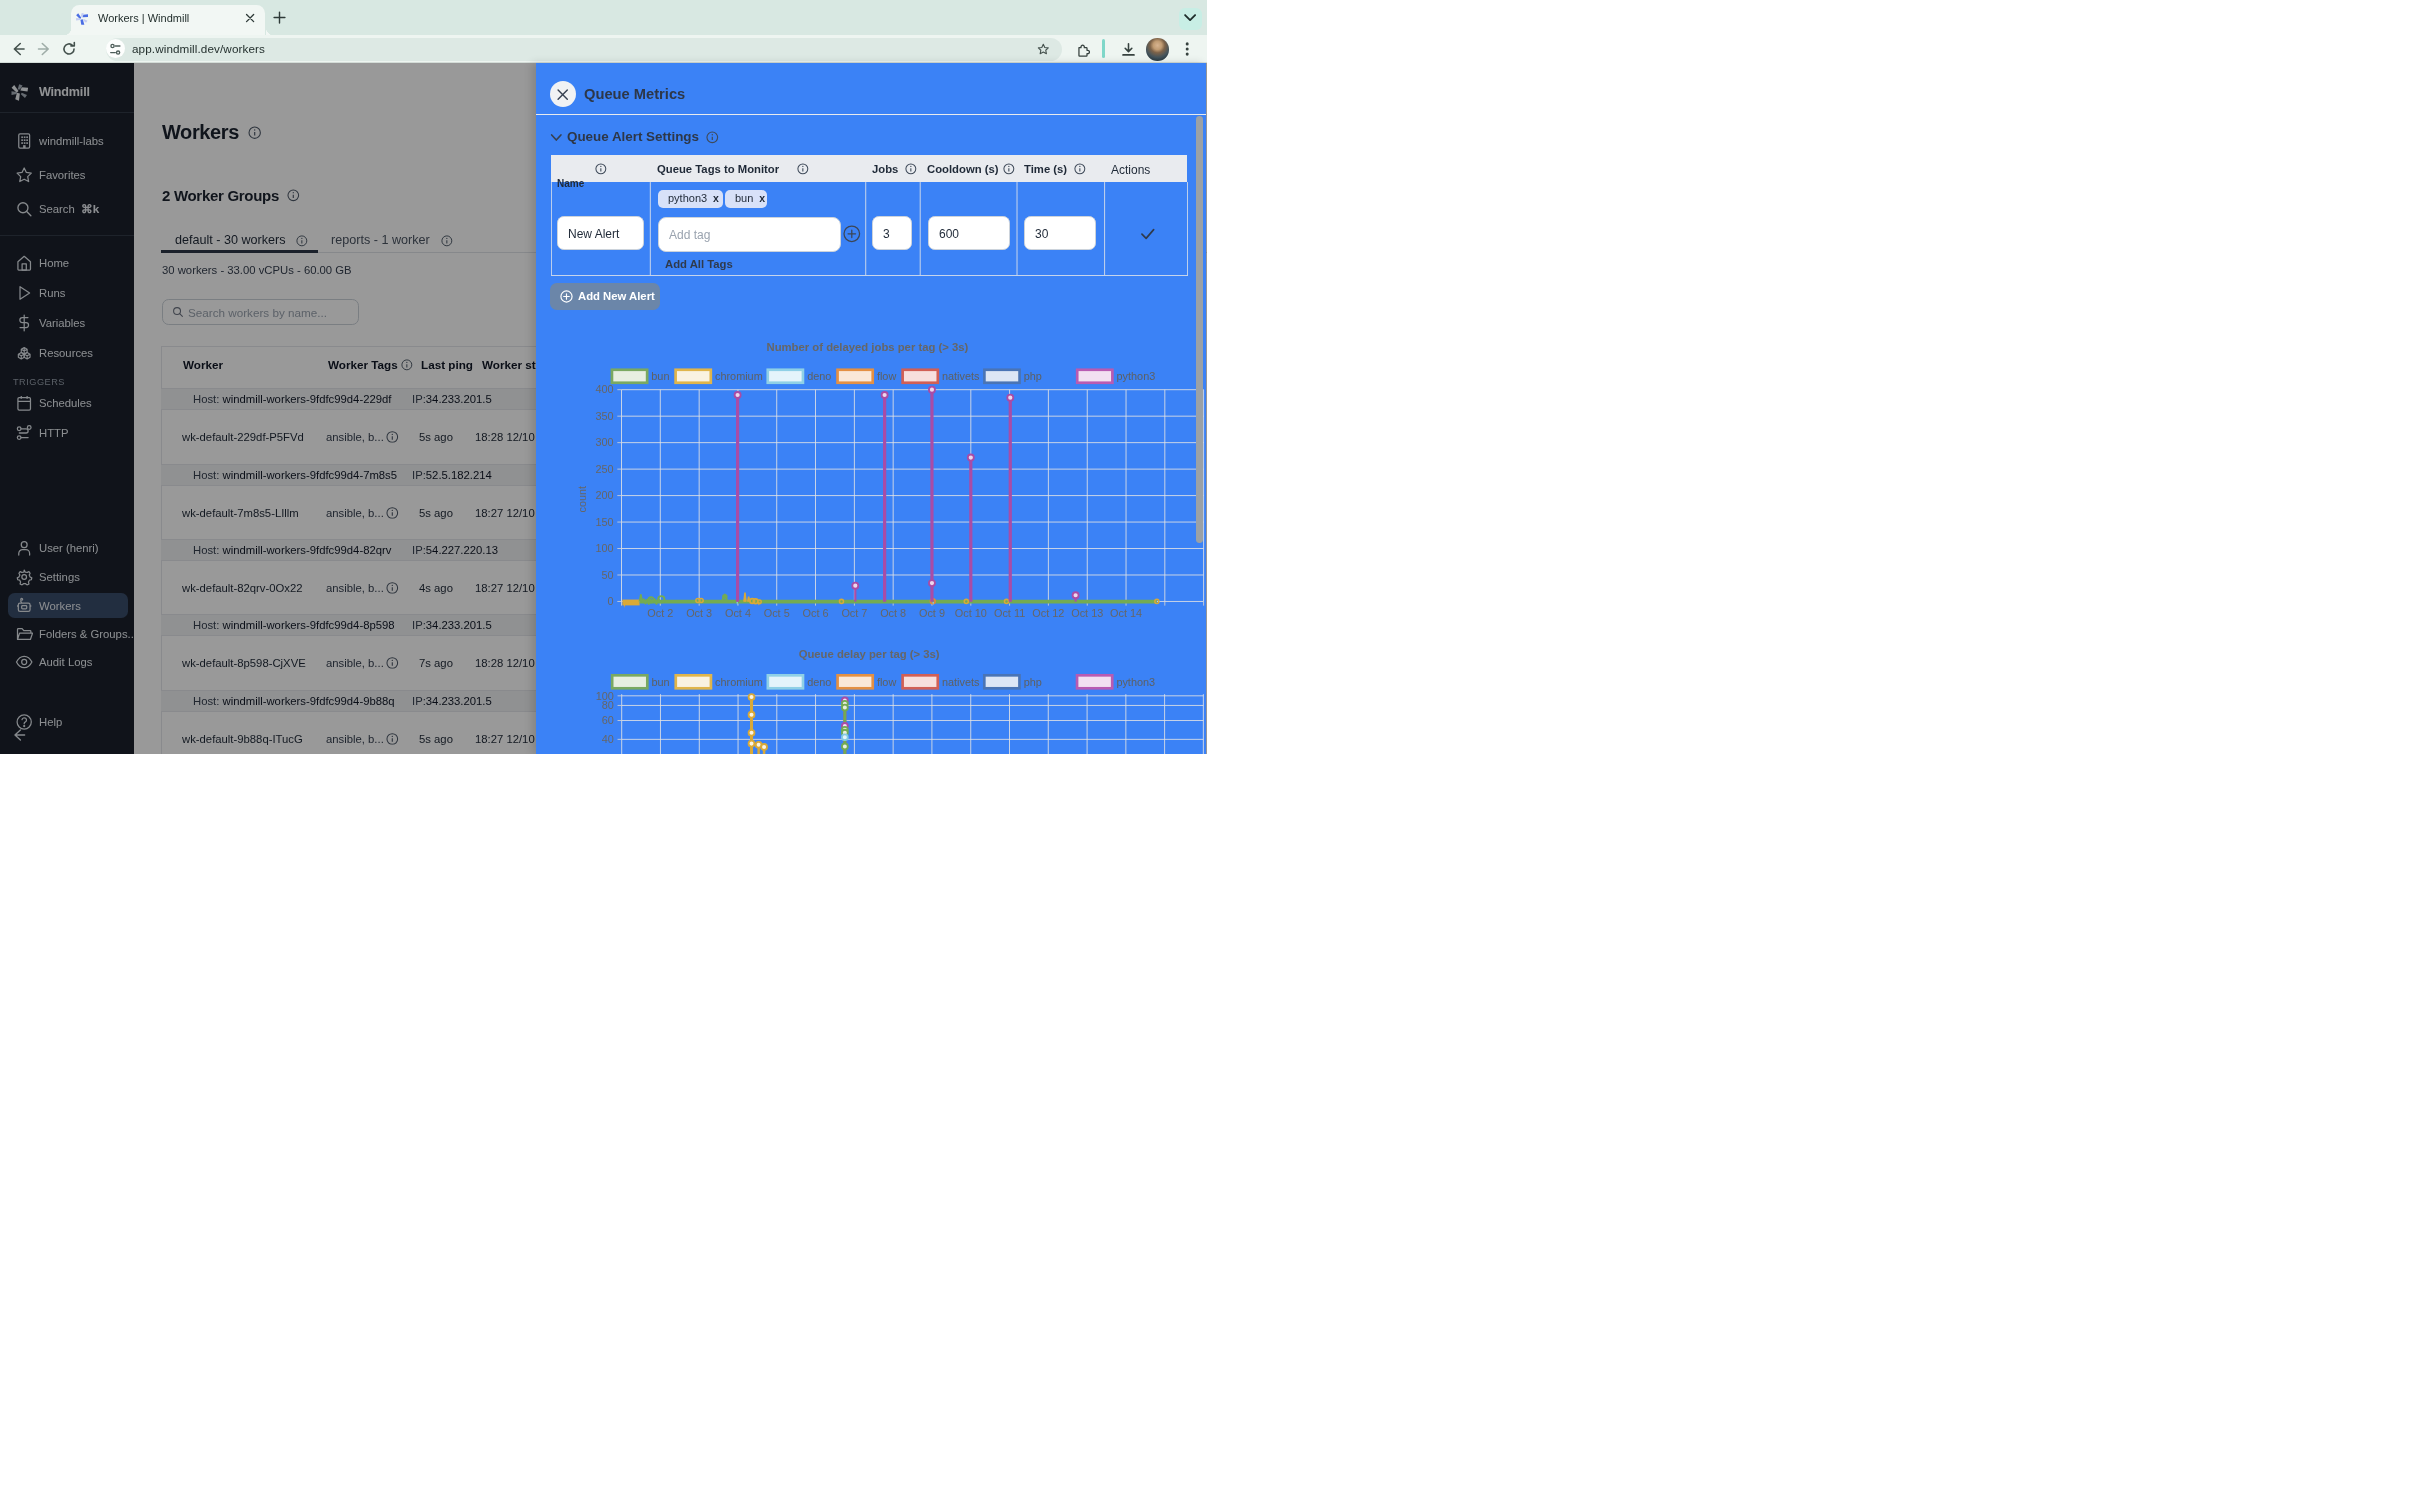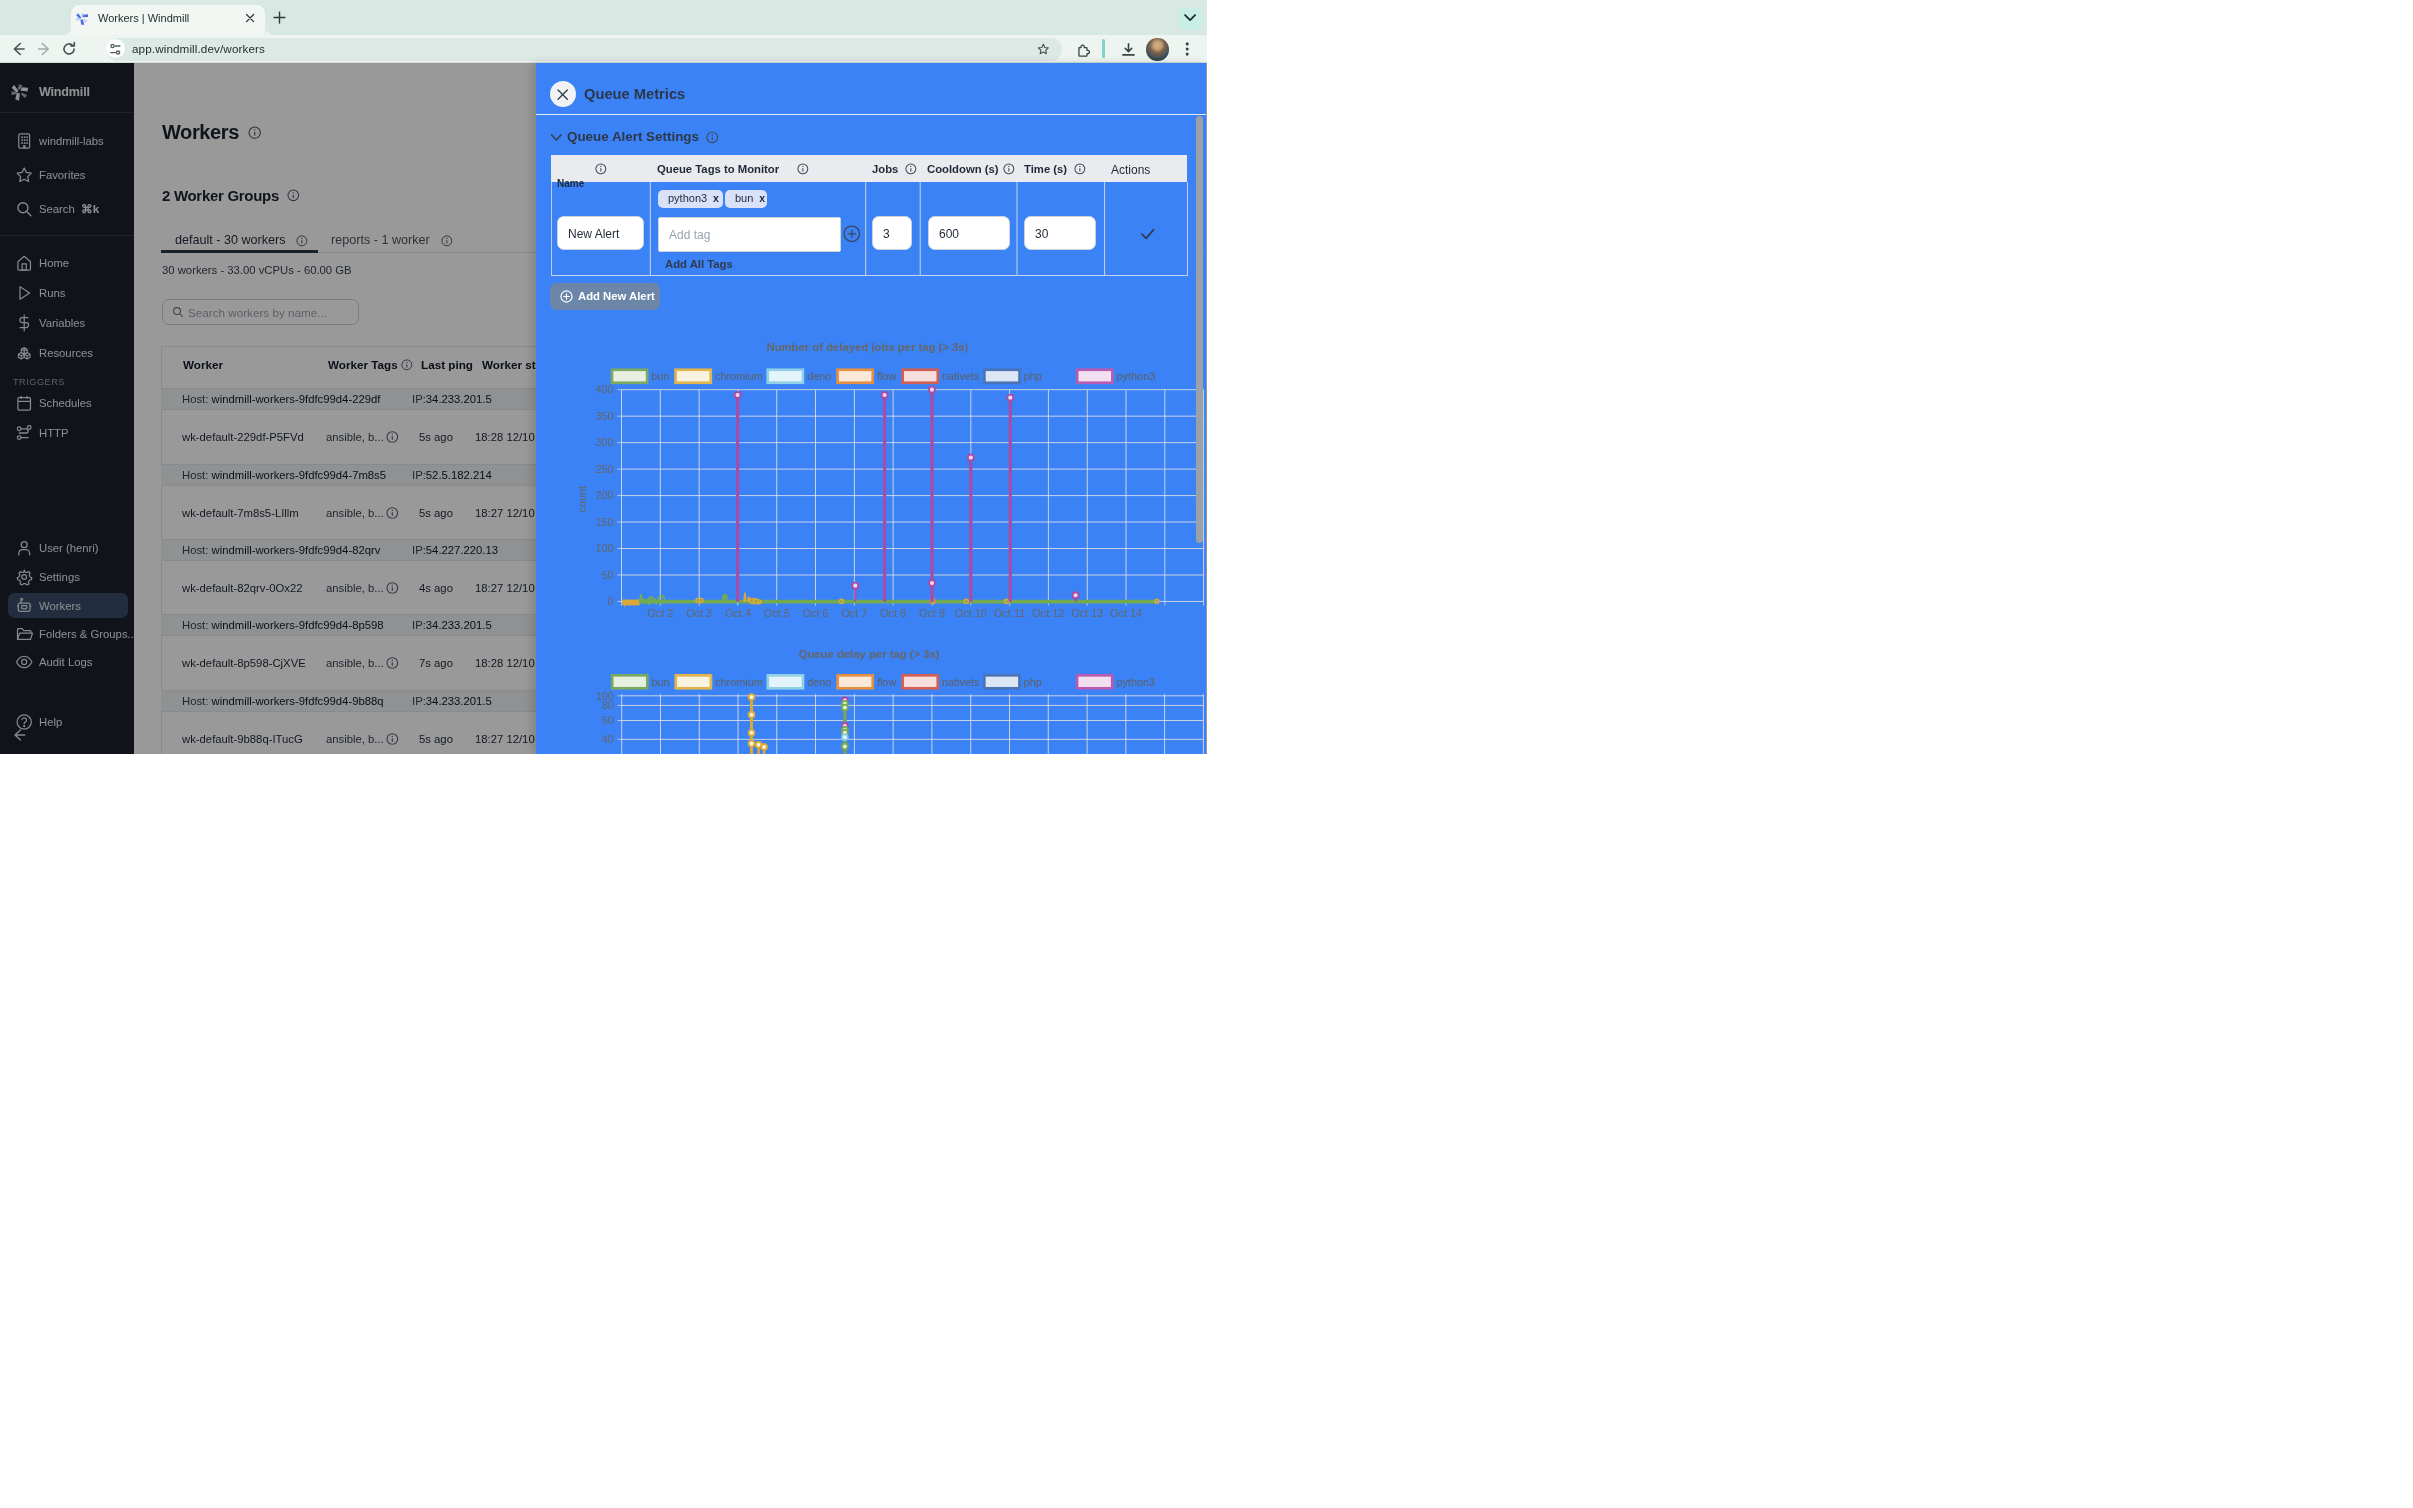--- a/index.html
+++ b/index.html
@@ -24,21 +24,21 @@
 #sidebar { position:absolute; left:0; top:0; width:144px; height:691px; background:#1b212c; overflow:hidden; }
 .sbitem { position:absolute; left:0; width:134px; height:20px; }
 .sbitem svg { position:absolute; left:15px; top:50%; transform:translateY(-50%); }
 .sbitem .lbl { position:absolute; left:39px; top:50%; transform:translateY(-50%); font-size:11.3px; color:#e8ecf1; white-space:nowrap; }
 .sbdiv { position:absolute; left:0; width:134px; height:0.8px; background:#333b49; }
 #main { position:absolute; left:134px; top:0; width:1073px; height:691px; background:#fff; }
 #backdrop { position:absolute; left:0; top:0; width:1207px; height:691px; background:rgba(0,0,0,0.40); }
 
 #drawer { position:absolute; left:536px; top:0; width:670px; height:691px; background:#3b82f6; box-shadow:-4.2px 0 8.4px rgba(0,0,0,0.14); }
 .hostrow { position:absolute; left:27px; width:1045px; height:22px; background:#f0f2f4; border-top:0.8px solid #e5e7eb; border-bottom:0.8px solid #e5e7eb; font-size:11.3px; color:#374151; line-height:21px; white-space:nowrap; }
-.hostrow .hl { margin-left:21px; }
+.hostrow .hl { margin-left:32px; }
 .hostrow b { color:#111827; font-weight:400; }
 .hostrow .ip { position:absolute; left:251px; }
 .workrow { position:absolute; left:27px; width:1045px; height:53px; font-size:11.3px; color:#1f2937; }
 .workrow span { position:absolute; top:50%; transform:translateY(-50%); white-space:nowrap; }
 .workrow .wn { left:21px; }
 .workrow .wt { left:165px; color:#374151; font-size:11.3px; }
 .workrow .wi { position:absolute; left:225px; top:50%; transform:translateY(-50%); }
 .workrow .wp { left:258px; }
 .workrow .ws { left:314px; }
 </style>
@@ -410,21 +410,21 @@
         <line x1="8.5" y1="7.6" x2="8.5" y2="12.2" stroke="#3f4a59" stroke-width="1.6"></line>
         <circle cx="8.5" cy="5" r="0.95" fill="#3f4a59"></circle>
       </svg>
 <div style="position:absolute;left:575px;top:100px;font-size:12px;font-weight:400;color:#1f2937;white-space:nowrap">Actions</div>
 <svg style="position:absolute;left:15px;top:119px" width="637" height="94" viewBox="0 0 760 112">
         <path d="M0.5 0 V111 M118.5 0 V111 M375.5 0 V111 M440.5 0 V111 M556 0 V111 M660.5 0 V111 M759.5 0 V111 M0 111.5 H760" stroke="#e3e6ea" stroke-width="1" fill="none"></path>
       </svg>
 <div style="position:absolute;left:21px;top:153px;width:87px;height:34px;border:0.8px solid #ccd3db;border-radius:6.7px;background:#fff;font-size:12px;color:#1f2937;line-height:34px;padding-left:10px;white-space:nowrap;overflow:hidden">New Alert</div>
 <div style="position:absolute;left:122px;top:127px;width:65px;height:17.6px;background:#d8e1f8;border-radius:5px;font-size:11px;color:#1f2937;line-height:17.6px;text-align:left"><span style="margin-left:10px">python3</span><b style="margin-left:5.9px;font-size:10.5px">x</b></div>
 <div style="position:absolute;left:189px;top:127px;width:42px;height:17.6px;background:#d8e1f8;border-radius:5px;font-size:11px;color:#1f2937;line-height:17.6px"><span style="margin-left:10px">bun</span><b style="margin-left:5.9px;font-size:10.5px">x</b></div>
-<div style="position:absolute;left:122px;top:154px;width:183px;height:35px;border:0.8px solid #ccd3db;border-radius:2px;background:#fff;font-size:12px;color:#9aa3af;line-height:35px;padding-left:10px;white-space:nowrap;overflow:hidden">Add tag</div>
+<div style="position:absolute;left:122px;top:154px;width:183px;height:35px;border:0.8px solid #ccd3db;border-radius:8px;background:#fff;font-size:12px;color:#9aa3af;line-height:35px;padding-left:10px;white-space:nowrap;overflow:hidden">Add tag</div>
 <svg style="position:absolute;left:307px;top:162px" width="17.6" height="17.6" viewBox="0 0 21 21">
         <circle cx="10.5" cy="10.5" r="9.3" fill="none" stroke="#3c4656" stroke-width="1.5"></circle>
         <path d="M10.5 6 V15 M6 10.5 H15" stroke="#3c4656" stroke-width="1.5" stroke-linecap="round"></path>
       </svg>
 <div style="position:absolute;left:129px;top:195px;font-size:11.3px;font-weight:700;color:#2f3a4c">Add All Tags</div>
 <div style="position:absolute;left:336px;top:153px;width:40px;height:34px;border:0.8px solid #ccd3db;border-radius:6.7px;background:#fff;font-size:12px;color:#1f2937;line-height:34px;padding-left:10px;white-space:nowrap;overflow:hidden">3</div>
 <div style="position:absolute;left:392px;top:153px;width:82px;height:34px;border:0.8px solid #ccd3db;border-radius:6.7px;background:#fff;font-size:12px;color:#1f2937;line-height:34px;padding-left:10px;white-space:nowrap;overflow:hidden">600</div>
 <div style="position:absolute;left:488px;top:153px;width:72px;height:34px;border:0.8px solid #ccd3db;border-radius:6.7px;background:#fff;font-size:12px;color:#1f2937;line-height:34px;padding-left:10px;white-space:nowrap;overflow:hidden">30</div>
 <svg style="position:absolute;left:603px;top:162px" width="17.6" height="17.6" viewBox="0 0 21 21">
         <path d="M3.5 11 L8.5 16 L17.5 5.5" fill="none" stroke="#2f3a4c" stroke-width="2" stroke-linecap="round" stroke-linejoin="round"></path>

